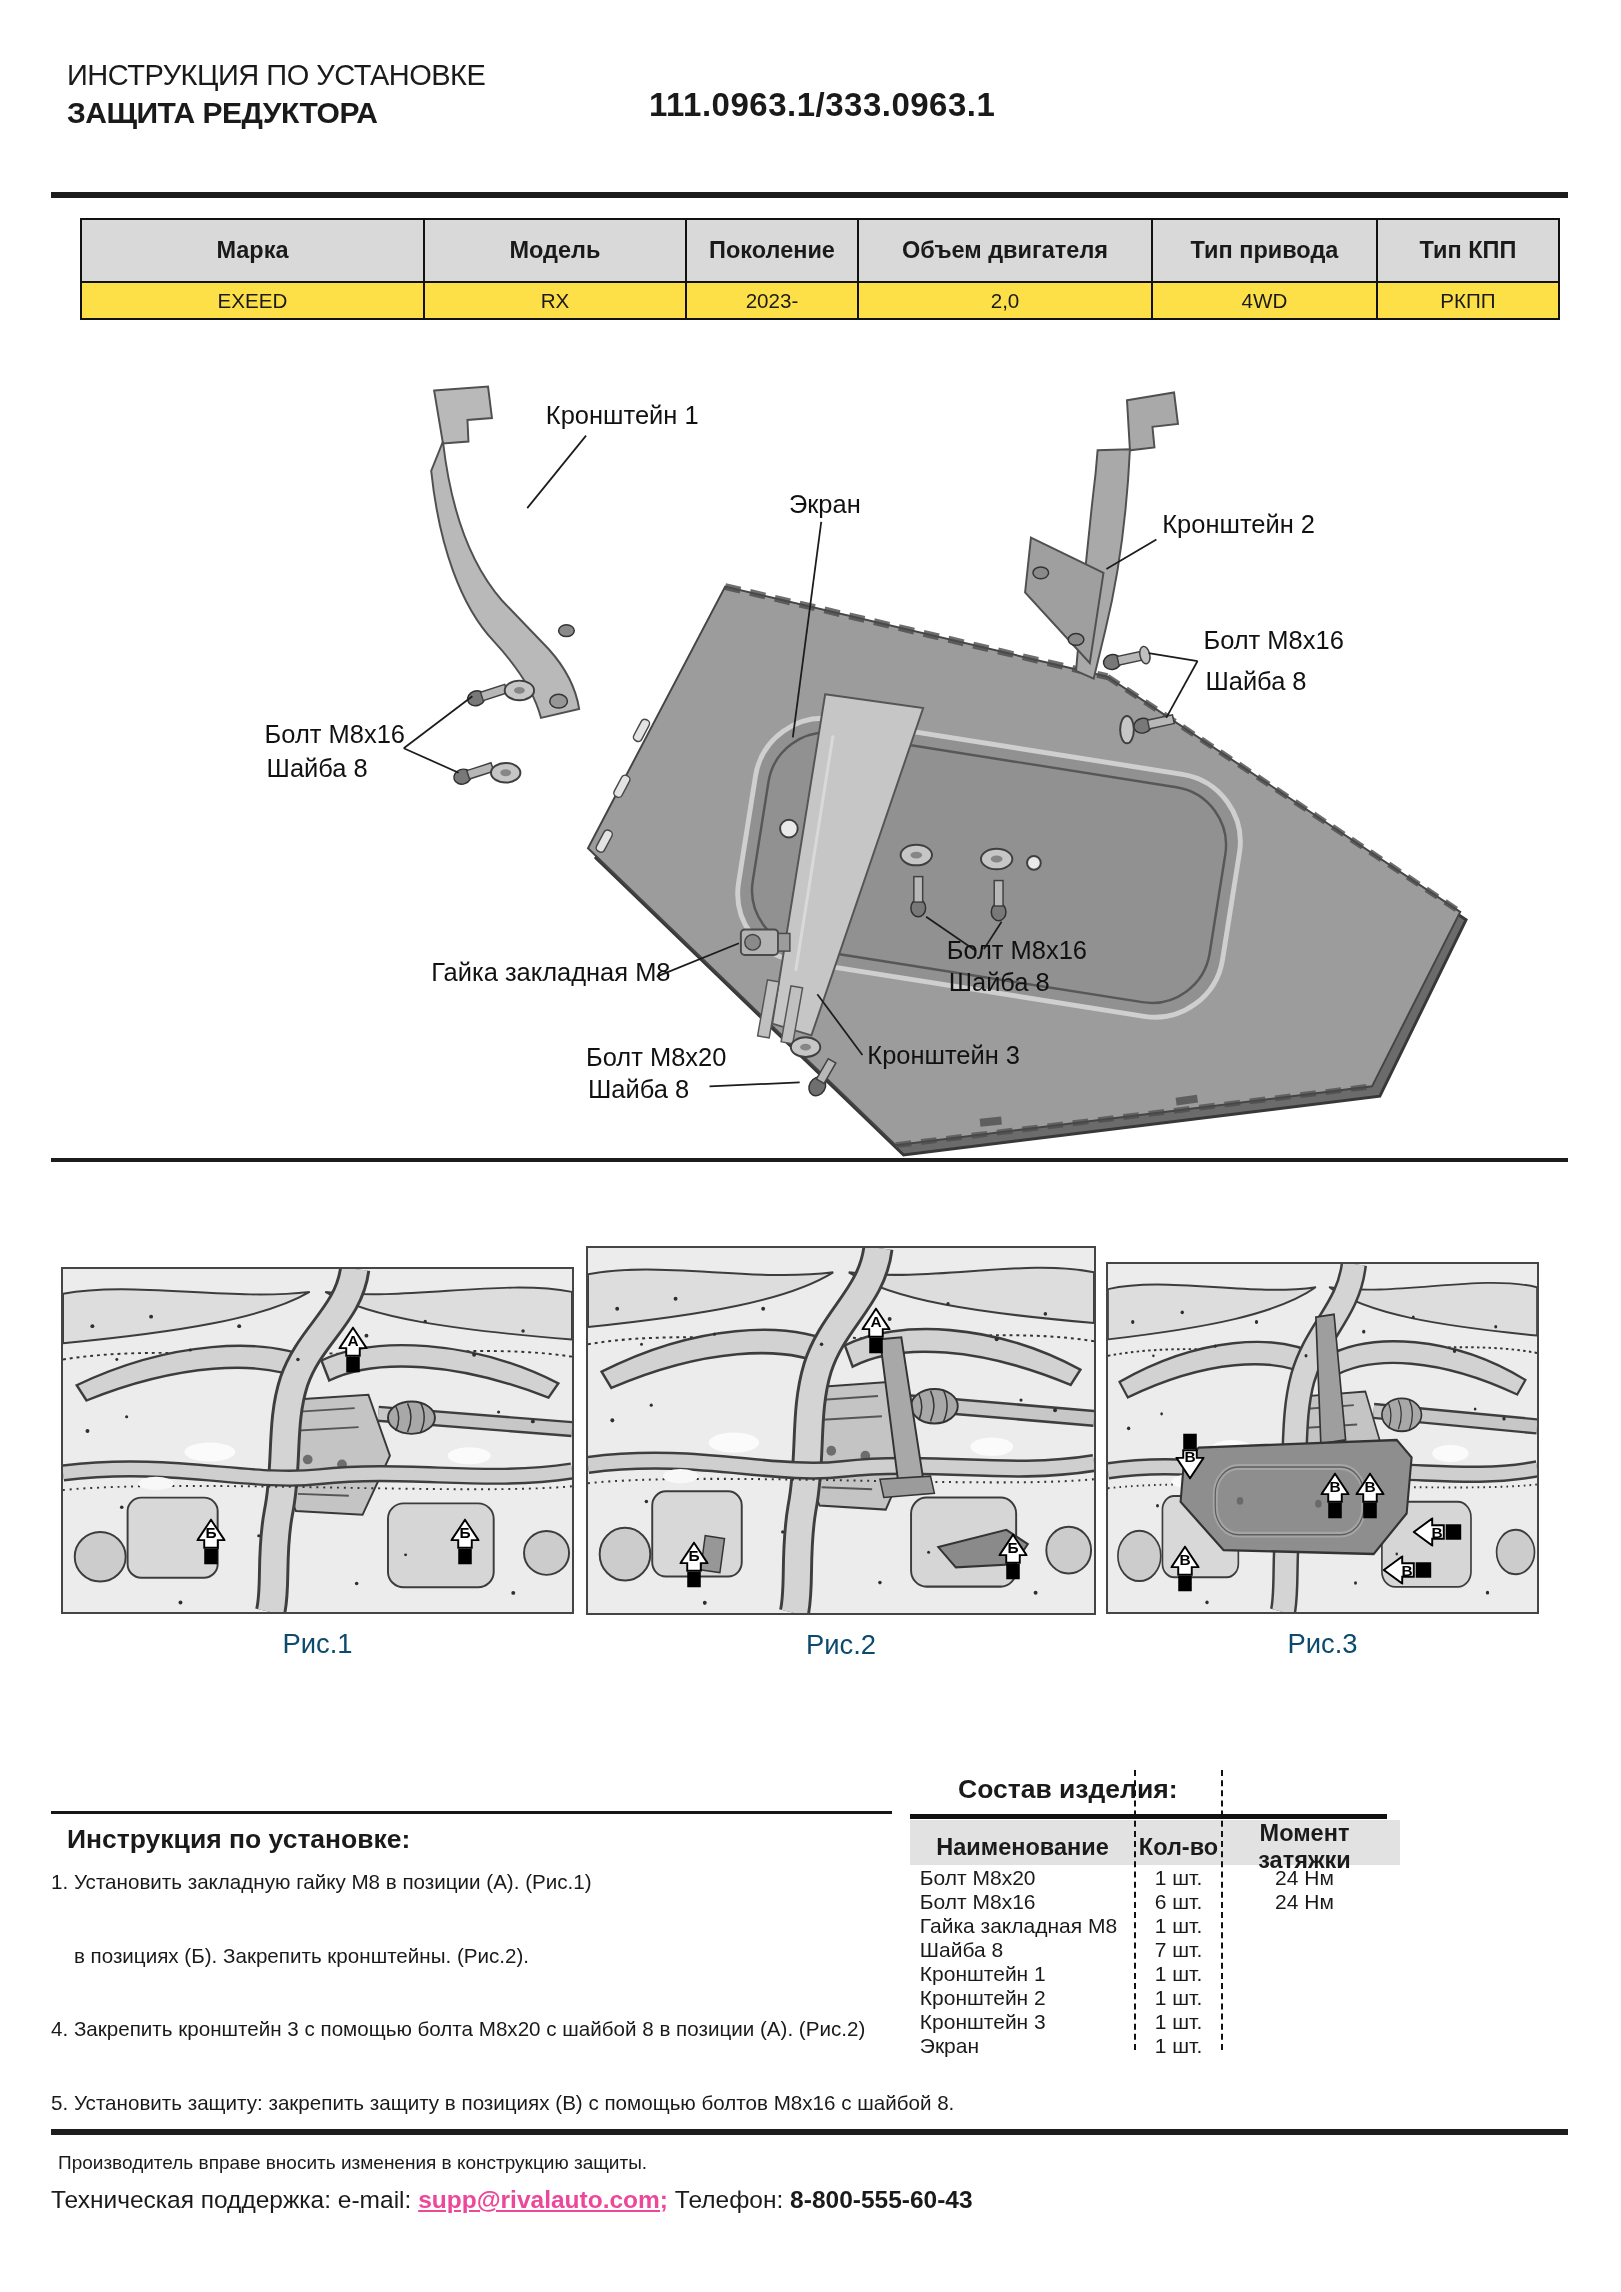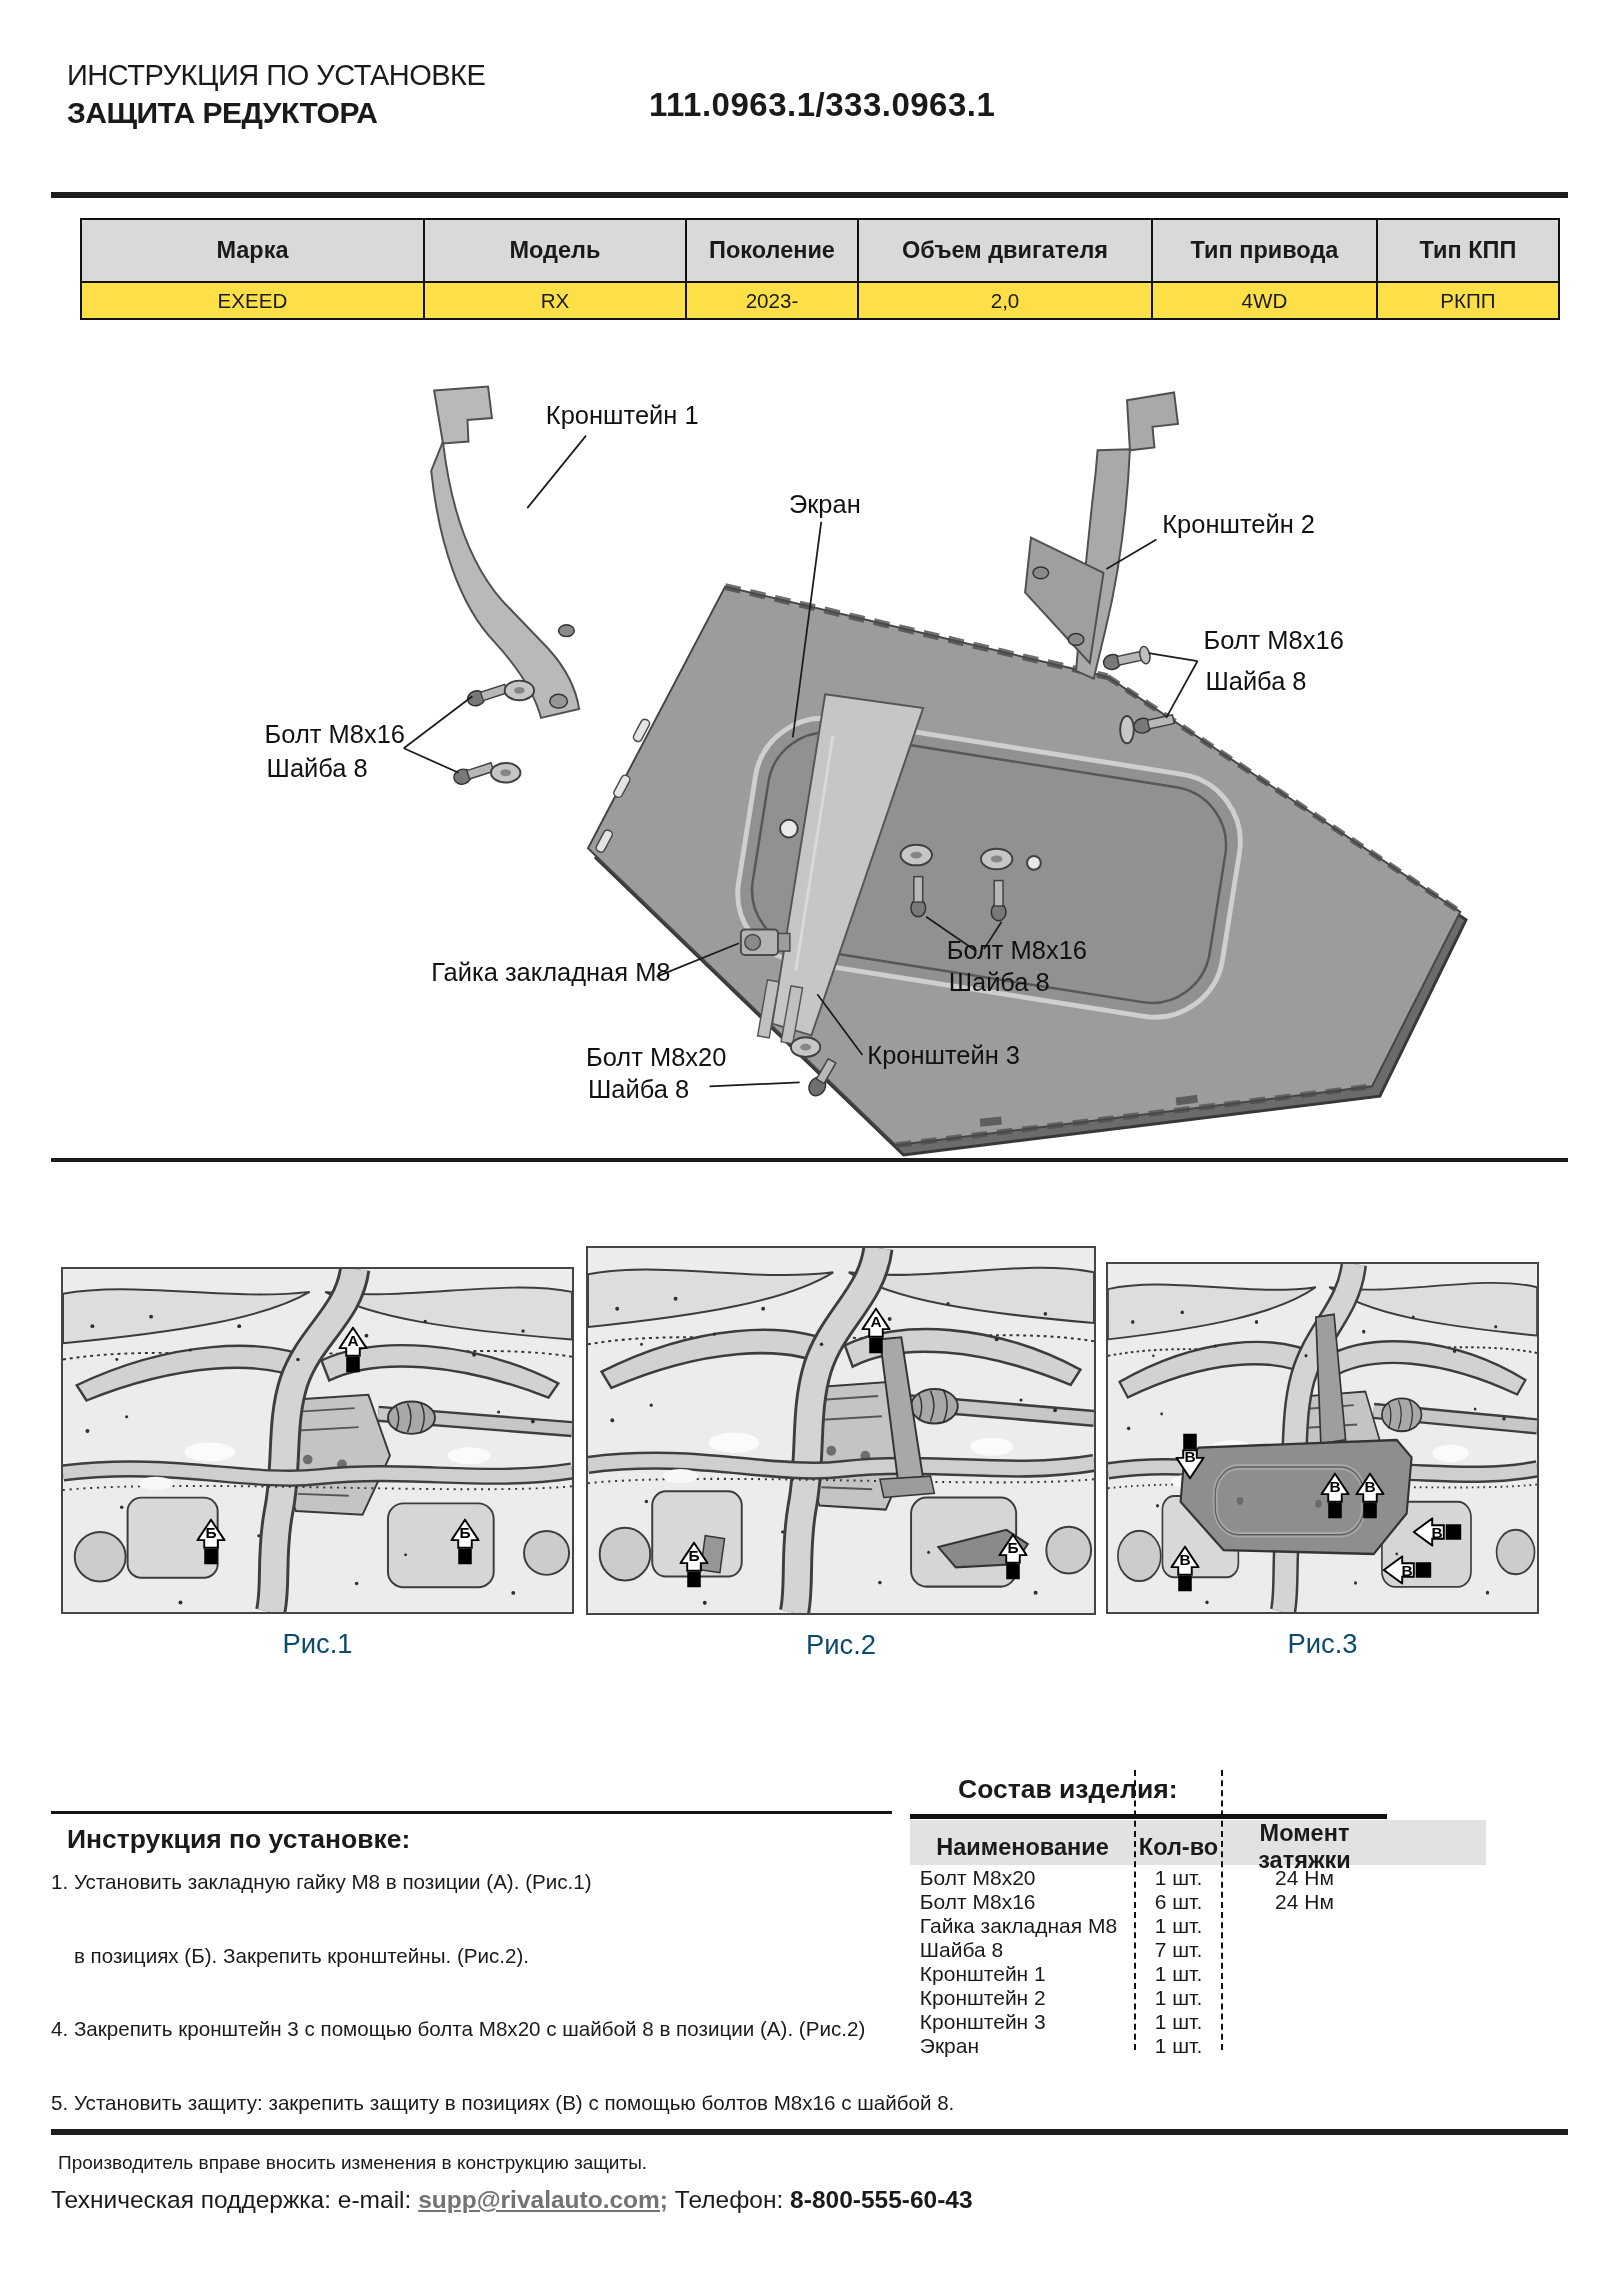--- a/index.html
+++ b/index.html
@@ -26,33 +26,33 @@
   .marker{position:absolute;transform:translate(-50%,-50%);pointer-events:none;}
   .marker svg{display:block;}
   .marker text{font-family:"Liberation Sans","DejaVu Sans",sans-serif;font-weight:700;font-size:16px;fill:#000;}
   
   .instr-title{left:67px;top:1824px;font-size:26.5px;font-weight:700;}
   .instr-underline{left:51px;top:1811px;width:841px;height:2.9px;background:#161616;}
   .instr-lines{left:51px;top:1821px;width:863px;font-size:20.6px;line-height:24.5px;white-space:pre;}
   
   .parts-title{left:958px;top:1774px;font-size:26.5px;font-weight:700;}
   .parts-topline{left:910px;top:1814px;width:477px;height:4.9px;background:#111;}
-  .parts-head{left:910px;top:1820px;width:576px;height:45px;background:#e2e2e2;
+  .parts-head{left:910px;top:1820px;width:490px;height:45px;background:#e2e2e2;
               display:grid;grid-template-columns:225px 87px 165px;align-items:center;
               font-size:23.5px;font-weight:700;text-align:center;}
   .parts-rows{left:910px;top:1866px;width:477px;font-size:21px;}
   .prow{display:grid;grid-template-columns:225px 87px 165px;height:24px;align-items:center;}
   .prow .n{text-align:left;padding-left:9.8px;}
   .prow .q,.prow .t{text-align:center;}
   .dash-v{position:absolute;width:0;border-left:2.2px dashed #111;}
   
   .footer-rule{left:51px;top:2129px;width:1517px;height:5.9px;background:#1d1d1d;}
   .footer-1{left:58px;top:2152px;font-size:19px;}
   .footer-2{left:51px;top:2186px;font-size:24.5px;}
-  .email-link{color:#737373;font-weight:700;}
+  .email-link{color:#ec4899;font-weight:700;}
   .phone{font-weight:700;}
 </style>
 </head>
 <body>
 
 <div class="page">
 
   <div class="abs doc-type">ИНСТРУКЦИЯ ПО УСТАНОВКЕ</div>
   <div class="abs product">ЗАЩИТА РЕДУКТОРА</div>
   <div class="abs part-number">111.0963.1/333.0963.1</div>

